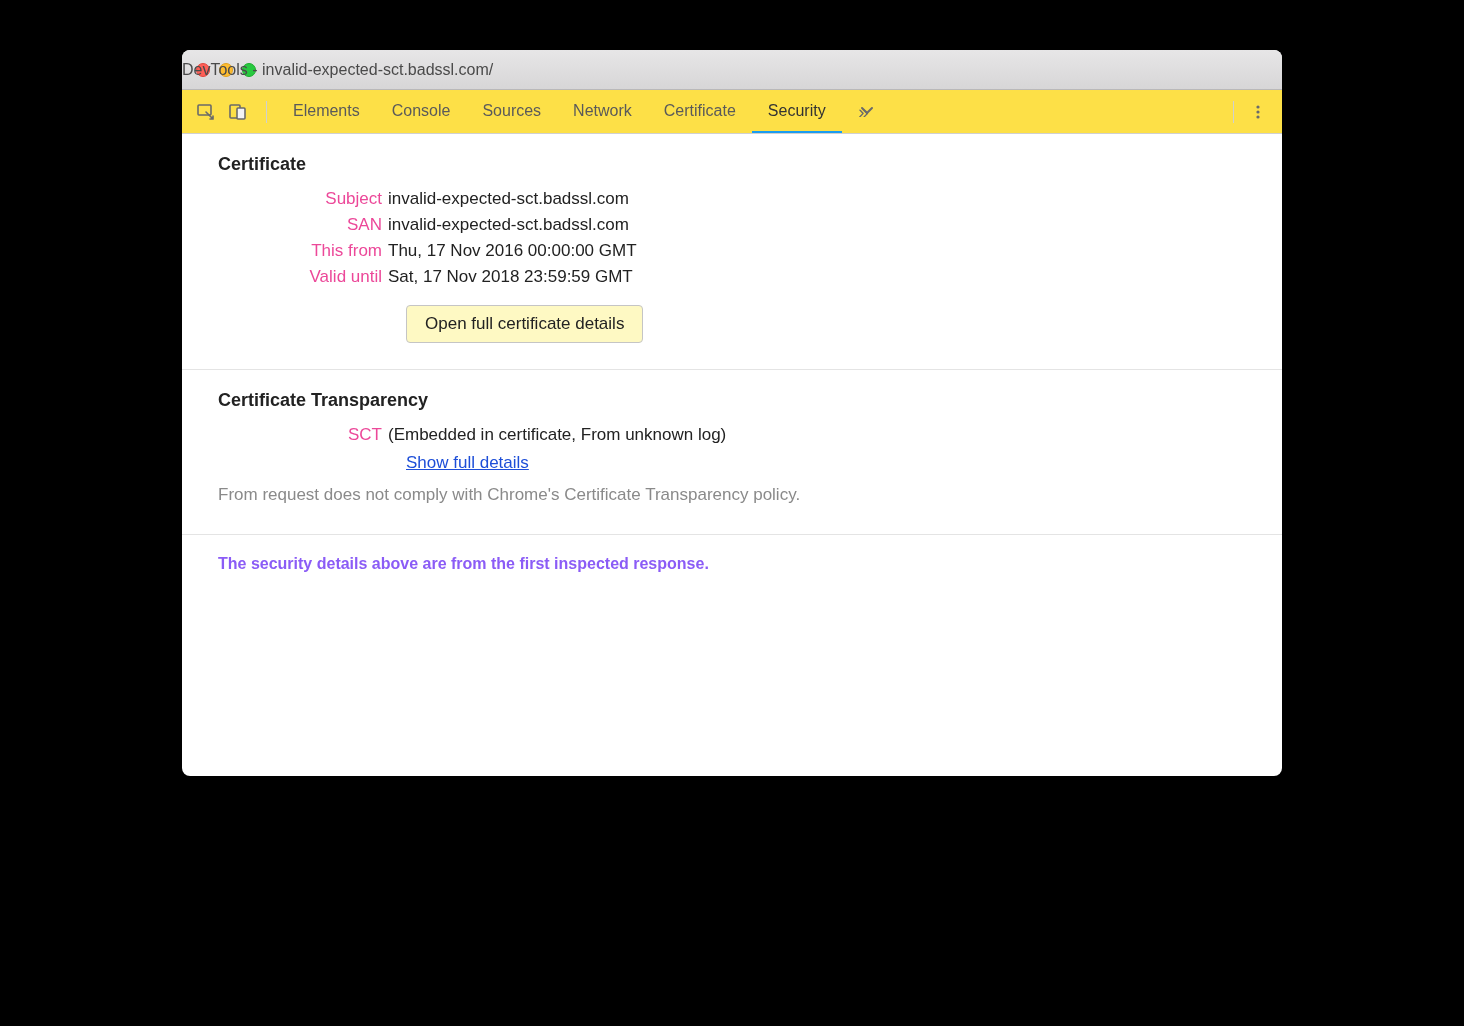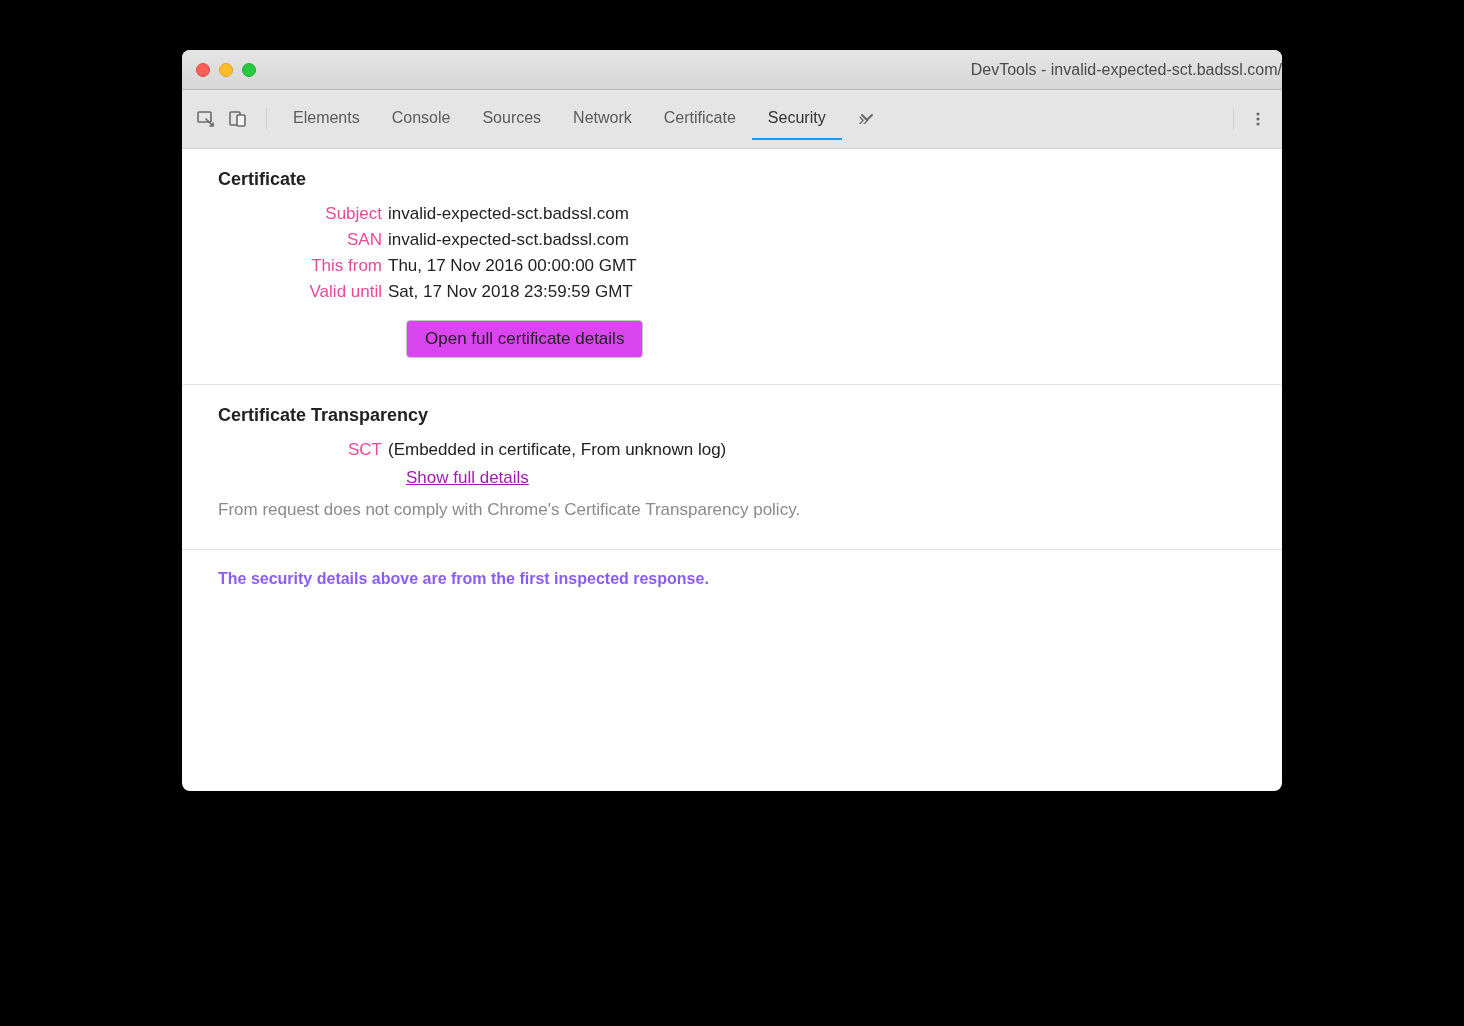--- a/index.html
+++ b/index.html
@@ -33,28 +33,28 @@
     gap: 9px;
     margin-left: 14px;
   }
   .dot { width: 14px; height: 14px; border-radius: 50%; }
   .dot.red { background: #ff5f57; border:1px solid #e2463f; }
   .dot.yellow { background: #ffbd2e; border:1px solid #dfa123; }
   .dot.green { background: #28c940; border:1px solid #1dad2c; }
   .title {
     position: absolute;
     left: 0; right: 0;
-    text-align: right;
+    text-align: left;
     font-size: 16px;
     color: #4a4a4a;
     pointer-events: none;
   }
   .toolbar {
-    height: 59px;
-    background: #e5e5e5;
+    height: 44px;
+    background: #fde047;
     border-bottom: 1px solid #d0d0d0;
     display: flex;
     align-items: center;
     padding: 0 10px;
     font-size: 16px;
     color: #5a5a5a;
   }
   .toolbar .icon-btn {
     width: 28px; height: 28px;
     display:flex; align-items:center; justify-content:center;
@@ -140,29 +140,29 @@
     color:#ec4899;
     padding-right: 6px;
     flex-shrink:0;
   }
   .kv .v { color:#222; }
   .btn {
     margin-top: 12px;
     margin-left: 188px;
     display:inline-block;
     border:1px solid #c5c5c5;
-    background:#d946ef;
+    background:#fef9c3;
     border-radius:4px;
     padding: 8px 18px;
     font-size:17px;
     color:#222;
     cursor:pointer;
   }
   .link {
-    color:#a21caf;
+    color:#1d4ed8;
     text-decoration:underline;
     cursor:pointer;
   }
   .show-details-row { margin-left:188px; margin-top:8px; margin-bottom:6px;}
   .note { color:#8a8a8a; margin-top:10px; line-height:1.45; }
   .footnote { padding: 20px 36px; color:#8b5cf6; font-size:16px;font-weight:bold; }
 </style>
 </head>
 <body>
 

